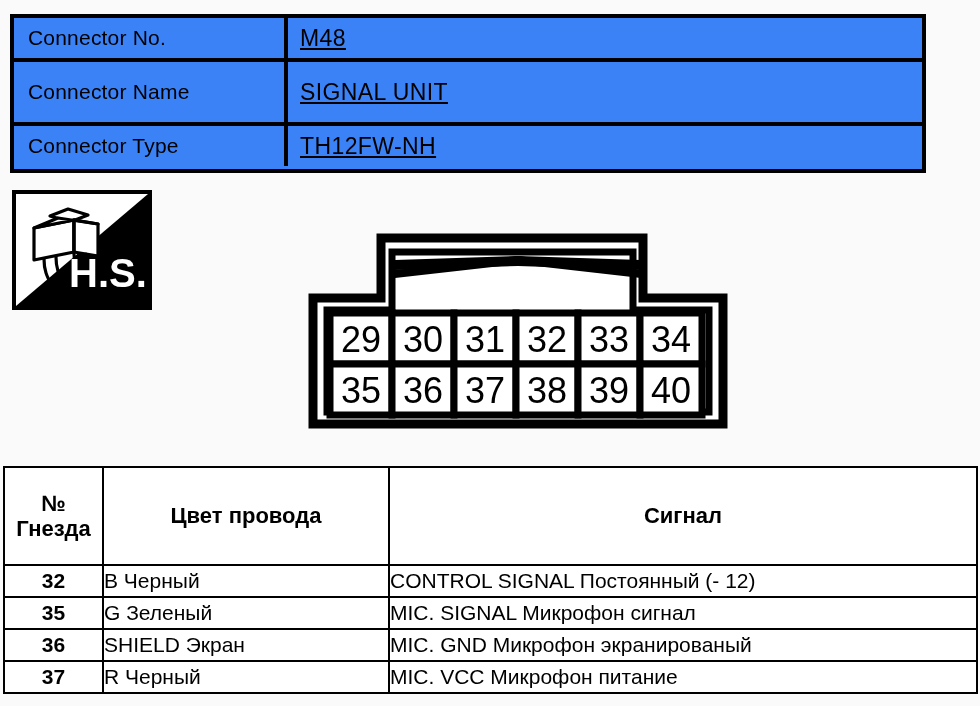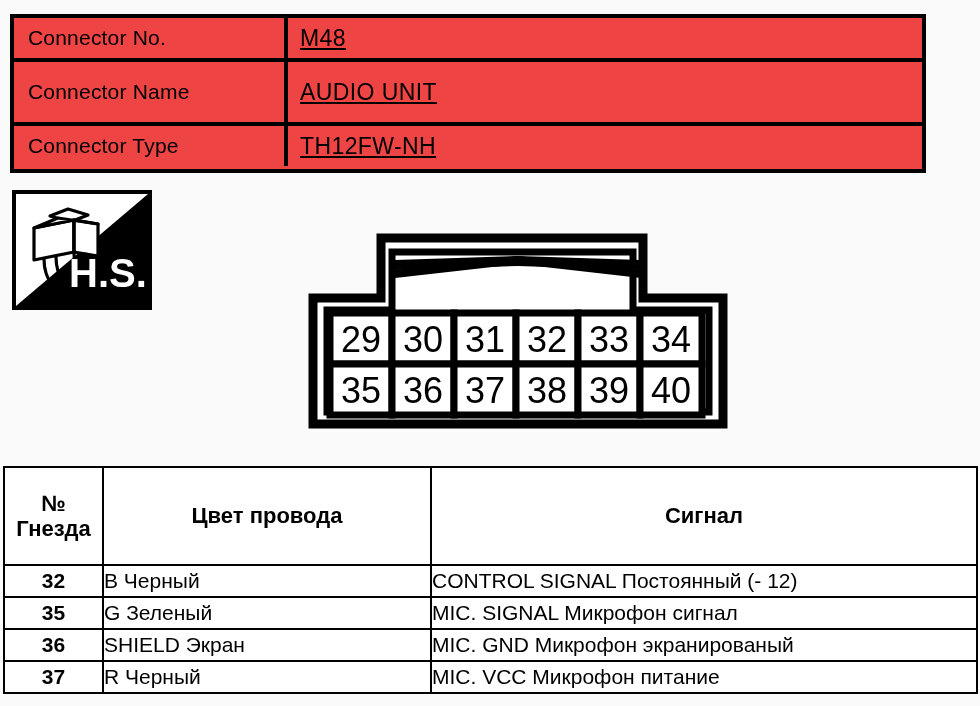--- a/index.html
+++ b/index.html
@@ -19,21 +19,21 @@
 
   
   #header-table {
     position: absolute;
     left: 10px;
     top: 14px;
     width: 916px;
     height: 159px;
     border: 4px solid #000;
     box-sizing: border-box;
-    background: #ef4444;
+    background: #3b82f6;
     display: flex;
     flex-direction: column;
   }
   .hdr-row {
     display: flex;
     flex: 0 0 auto;
     box-sizing: border-box;
   }
   .hdr-row.r1 { height: 44px; border-bottom: 4px solid #000; }
   .hdr-row.r2 { height: 64px; border-bottom: 4px solid #000; }
@@ -95,21 +95,21 @@
   }
   #pin-table thead th {
     height: 98px;
     font-size: 22px;
     font-weight: bold;
     text-align: center;
     vertical-align: middle;
     line-height: 1.15;
   }
   .col-no    { width: 99px; }
-  .col-color { width: 328px; margin-left: 20px; }
+  .col-color { width: 286px; margin-left: 20px; }
   .col-sig   { width: auto; }
 
   #pin-table tbody td {
     height: 32px;
     font-size: 21px;
     vertical-align: middle;
   }
   td.cell-no {
     text-align: center;
     font-weight: bold;
@@ -121,21 +121,21 @@
 </head>
 <body>
 
 <div id="header-table">
   <div class="hdr-row r1">
     <div class="hdr-label">Connector No.</div>
     <div class="hdr-value">M48</div>
   </div>
   <div class="hdr-row r2">
     <div class="hdr-label">Connector Name</div>
-    <div class="hdr-value">AUDIO UNIT</div>
+    <div class="hdr-value">SIGNAL UNIT</div>
   </div>
   <div class="hdr-row r3">
     <div class="hdr-label">Connector Type</div>
     <div class="hdr-value">TH12FW-NH</div>
   </div>
 </div>
 
 <div id="hs-badge">
   <svg width="140" height="120" viewBox="0 0 140 120" xmlns="http://www.w3.org/2000/svg">
 

